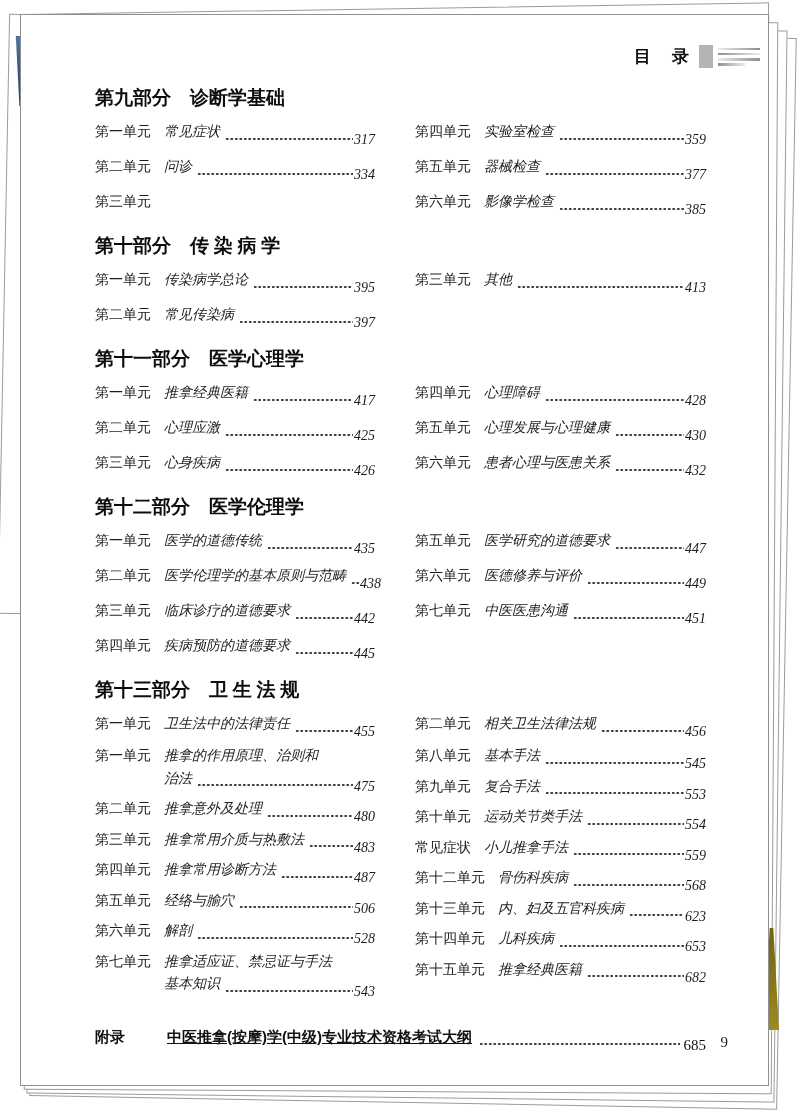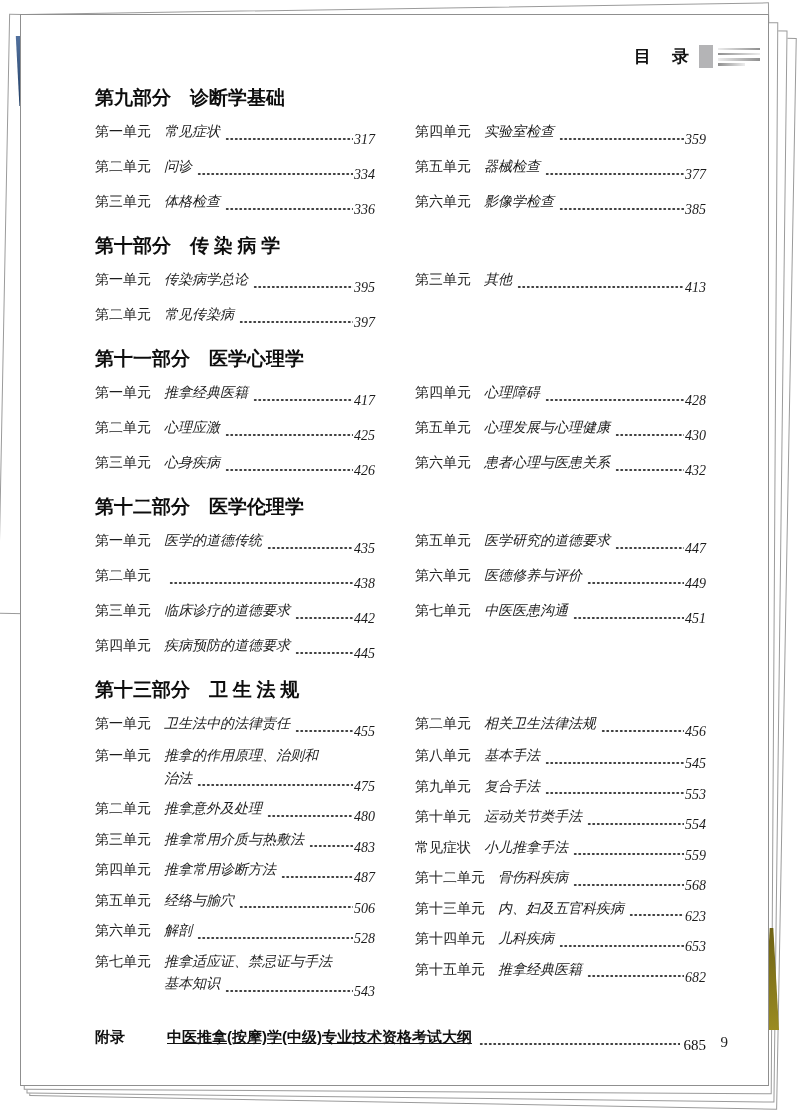--- a/index.html
+++ b/index.html
@@ -110,25 +110,20 @@
               <div class="entry">
                 <span class="label">第二单元</span>
                 <div class="body flexline">
                   <span class="title">问诊</span>
                   <span class="leader"></span>
                   <span class="pagenum">334</span>
                 </div>
               </div>
               <div class="entry">
                 <span class="label">第三单元</span>
-                <div class="body flexline">
-                  <span class="title">体格检查</span>
-                  <span class="leader"></span>
-                  <span class="pagenum">336</span>
-                </div>
               </div>
             </div>
             <div class="col col-right">
               <div class="entry">
                 <span class="label">第四单元</span>
                 <div class="body flexline">
                   <span class="title">实验室检查</span>
                   <span class="leader"></span>
                   <span class="pagenum">359</span>
                 </div>
@@ -250,20 +245,21 @@
                 <span class="label">第一单元</span>
                 <div class="body flexline">
                   <span class="title">医学的道德传统</span>
                   <span class="leader"></span>
                   <span class="pagenum">435</span>
                 </div>
               </div>
               <div class="entry">
                 <span class="label">第二单元</span>
                 <div class="body flexline">
+                  <span class="title">医学伦理学的基本原则与范畴</span>
                   <span class="leader"></span>
                   <span class="pagenum">438</span>
                 </div>
               </div>
               <div class="entry">
                 <span class="label">第三单元</span>
                 <div class="body flexline">
                   <span class="title">临床诊疗的道德要求</span>
                   <span class="leader"></span>
                   <span class="pagenum">442</span>

